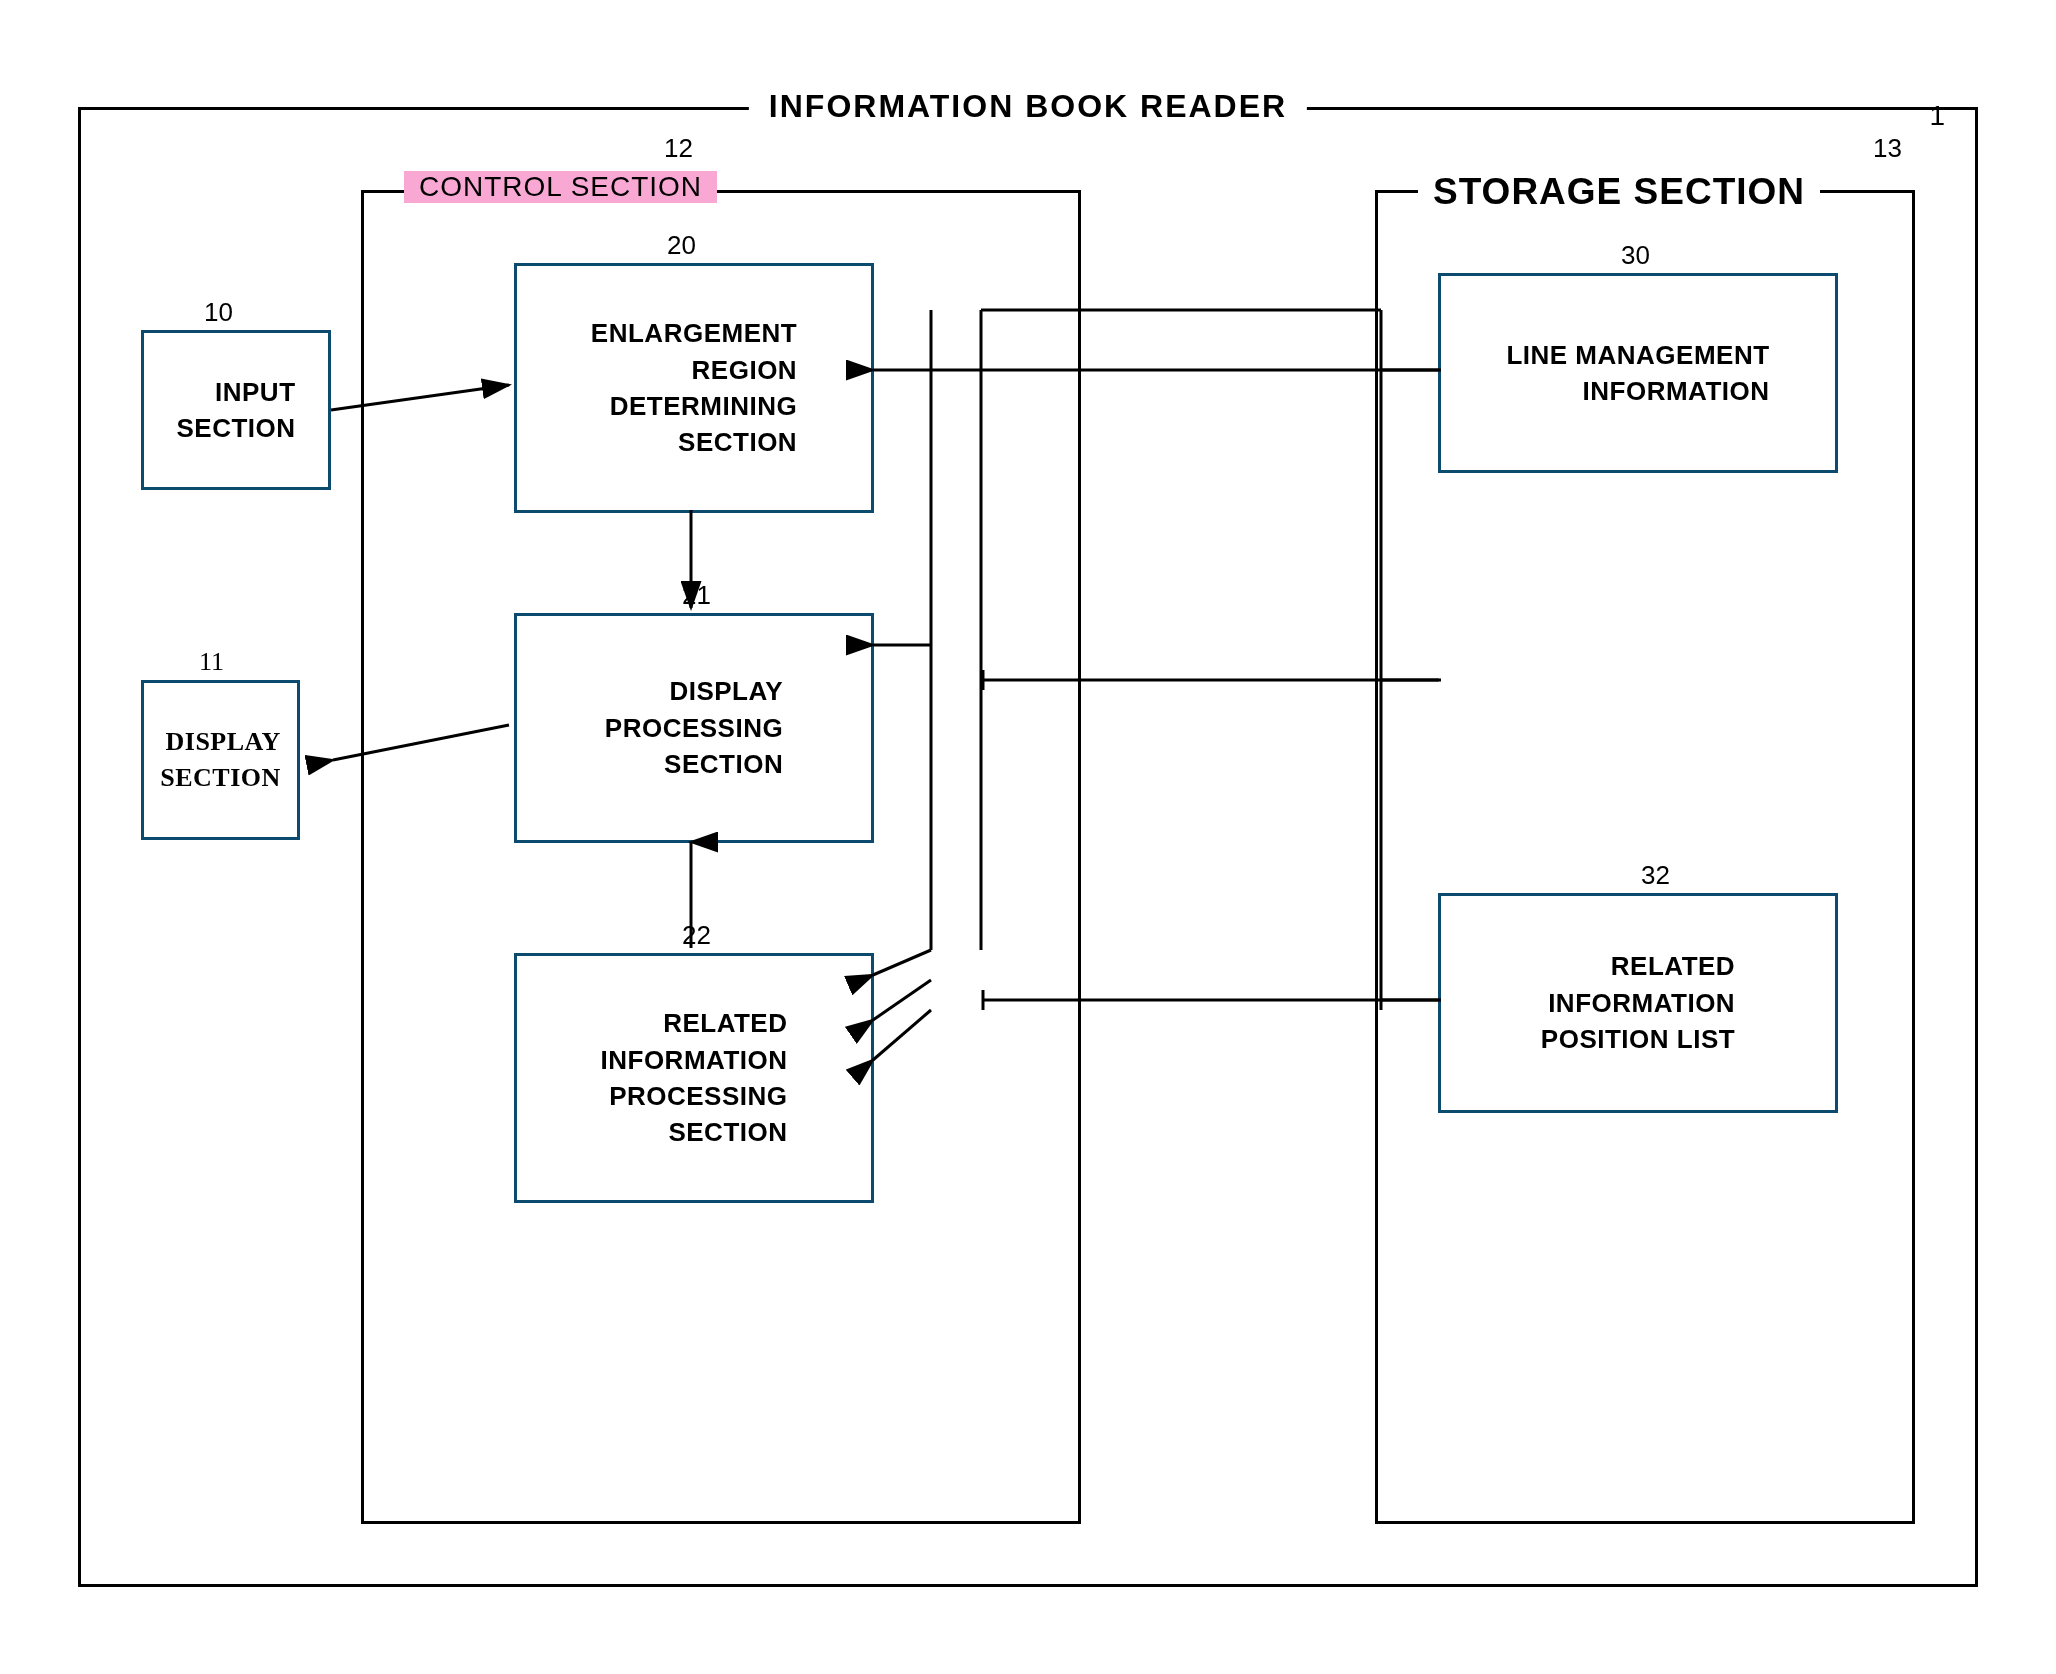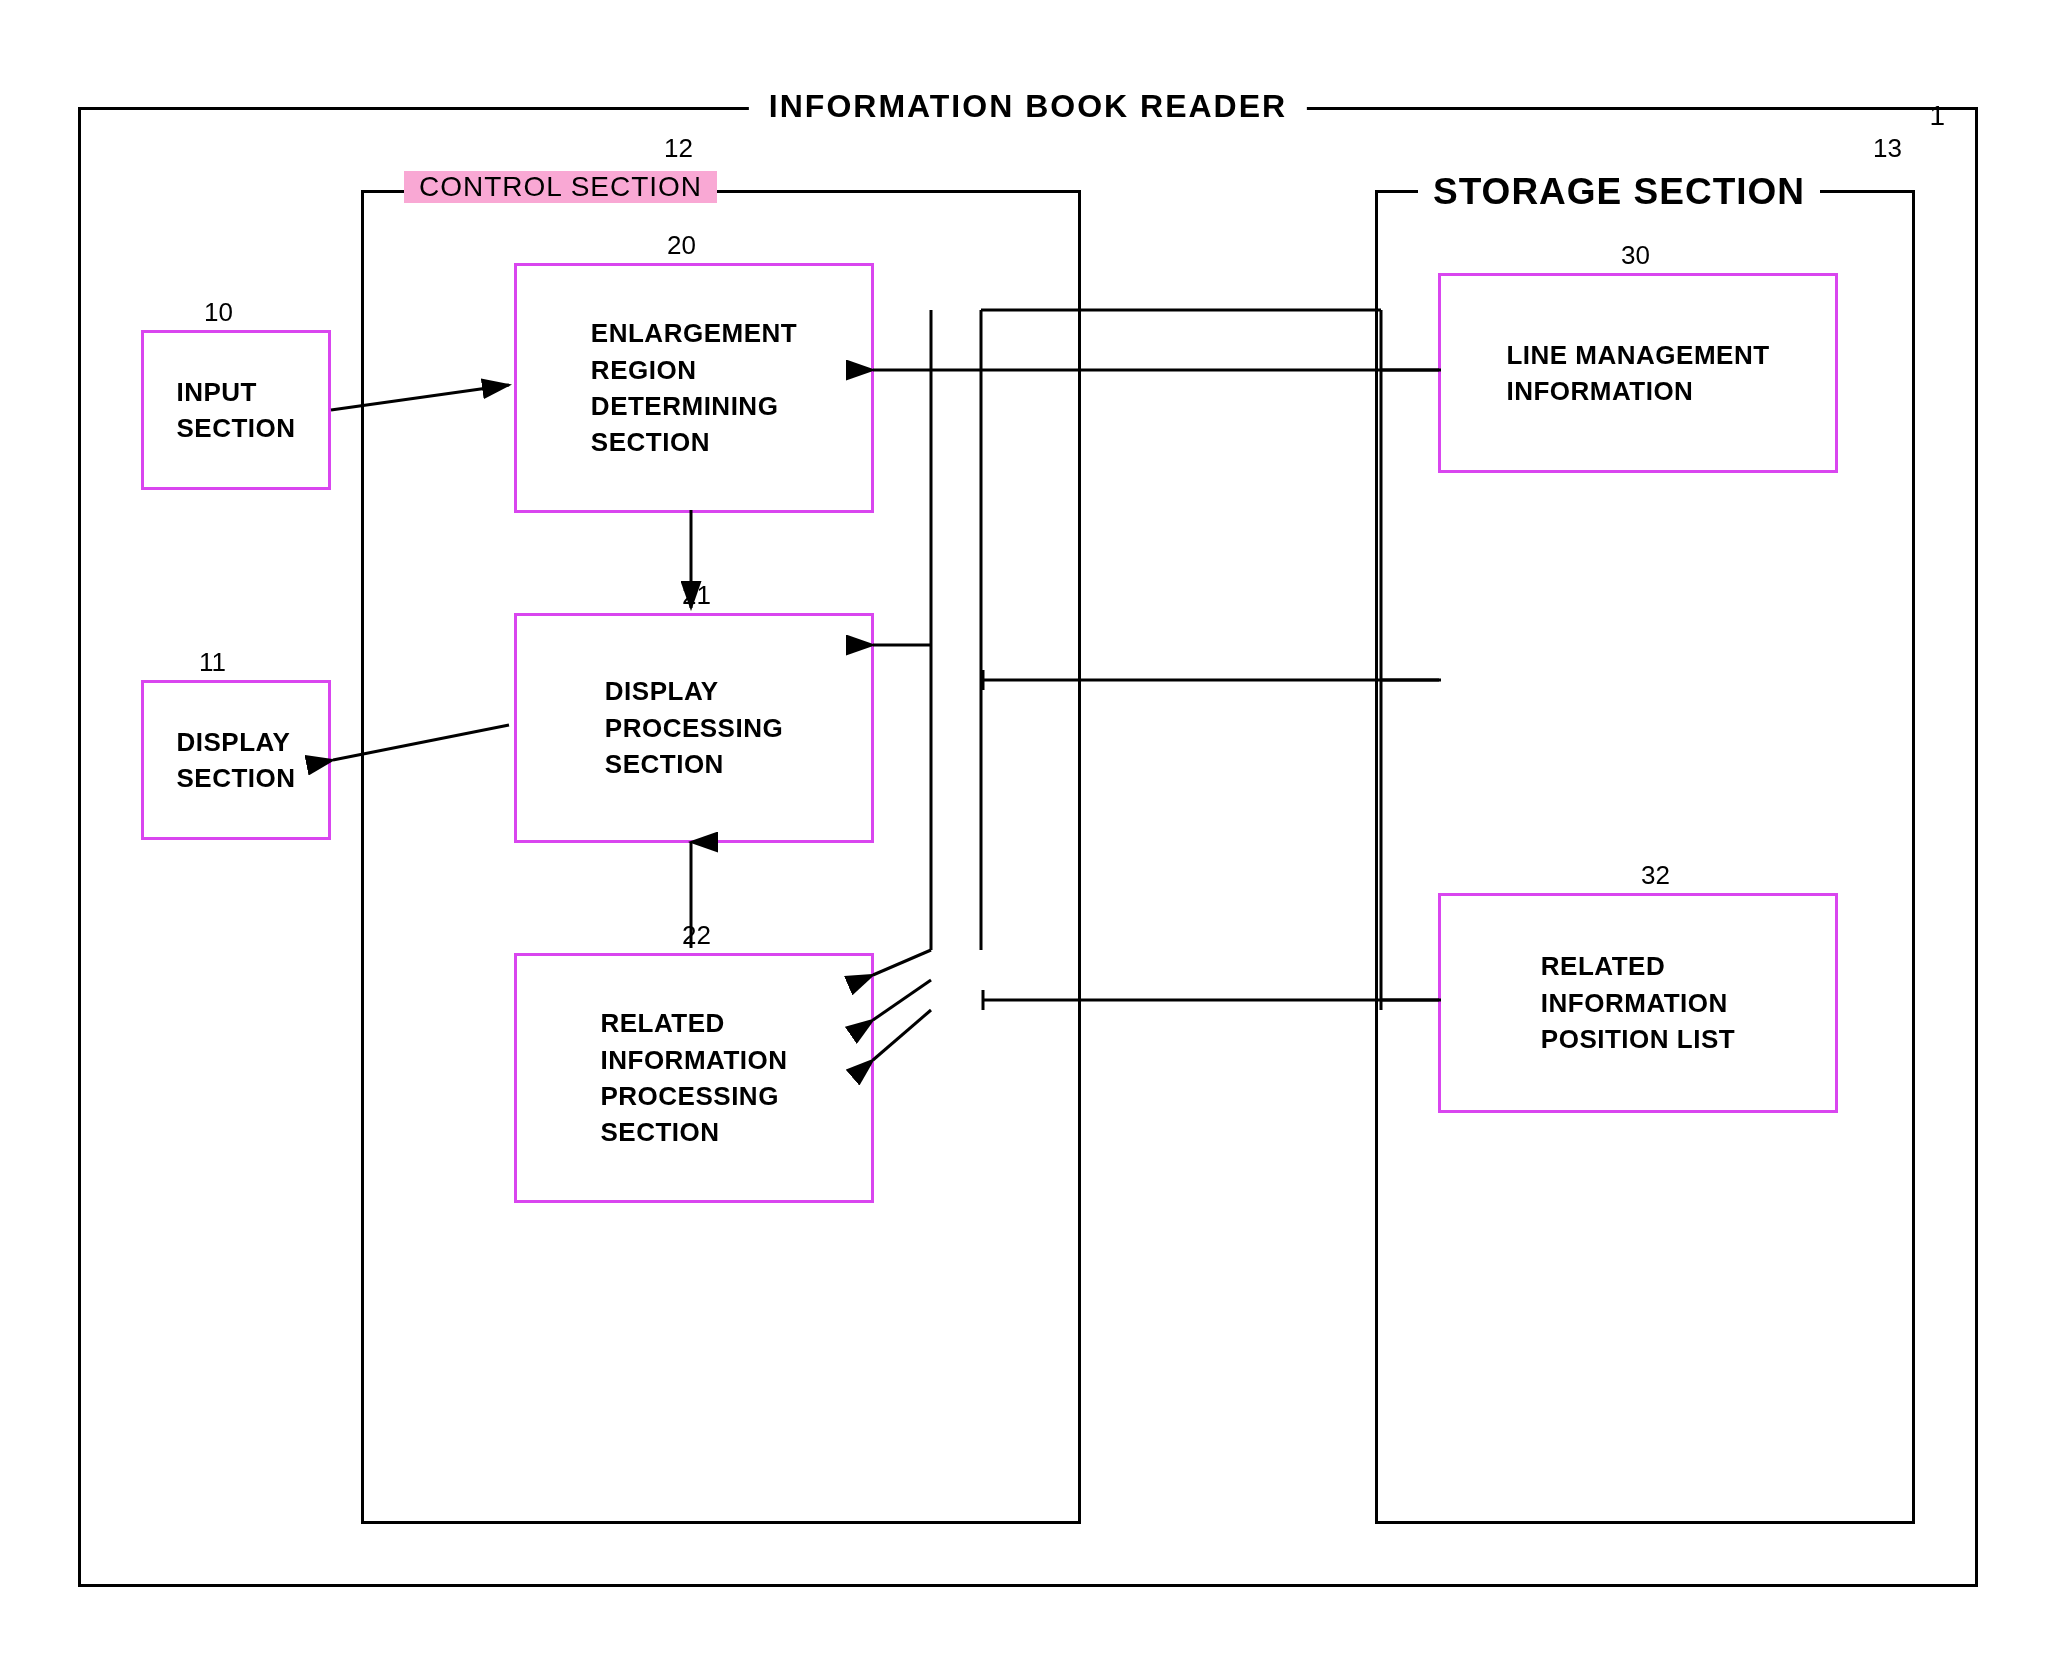--- a/index.html
+++ b/index.html
@@ -79,26 +79,26 @@
       left: 40px;
       background: #fff;
       padding: 0 15px;
       font-size: 37px;
       font-weight: bold;
       letter-spacing: 1px;
     }
     
     .block-box {
       position: absolute;
-      border: 3px solid #d946ef;
+      border: 3px solid #0c4a6e;
       background: #fff;
       display: flex;
       align-items: center;
       justify-content: center;
-      text-align: left;
+      text-align: right;
     }
     .block-box .box-label {
       font-size: 26px;
       font-weight: bold;
       line-height: 1.4;
       letter-spacing: 0.5px;
     }
     .ref-num {
       position: absolute;
       font-size: 26px;
@@ -156,21 +156,21 @@
         <span class="ref-num" style="top:-36px;left:200px;">32</span>
         <span class="box-label">RELATED<br>INFORMATION<br>POSITION LIST</span>
       </div>
     </div>
 
     <div class="block-box" style="position:absolute; top:220px; left:60px; width:190px; height:160px;">
       <span class="ref-num" style="top:-36px;left:60px;">10</span>
       <span class="box-label">INPUT<br>SECTION</span>
     </div>
 
-    <div class="block-box" style="position:absolute; top:570px; left:60px; width:190px; height:160px;">
+    <div class="block-box" style="position:absolute; top:570px; left:60px; width:159px; height:160px;font-family:Liberation Serif, serif;">
       <span class="ref-num" style="top:-36px;left:55px;">11</span>
       <span class="box-label">DISPLAY<br>SECTION</span>
     </div>
 
     <svg class="arrows-svg" xmlns="http://www.w3.org/2000/svg">
       <defs>
         <marker id="arrowhead" markerWidth="10" markerHeight="7" refX="9" refY="3.5" orient="auto">
           <polygon points="0 0, 10 3.5, 0 7" fill="#000"></polygon>
         </marker>
         <marker id="arrowhead-left" markerWidth="10" markerHeight="7" refX="1" refY="3.5" orient="auto">

